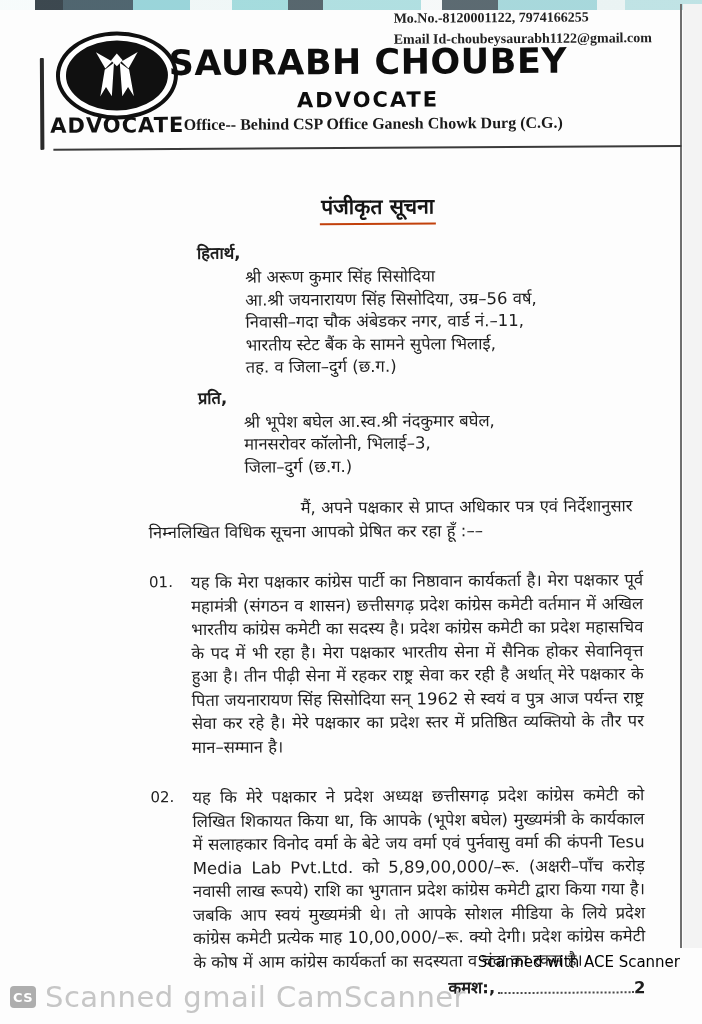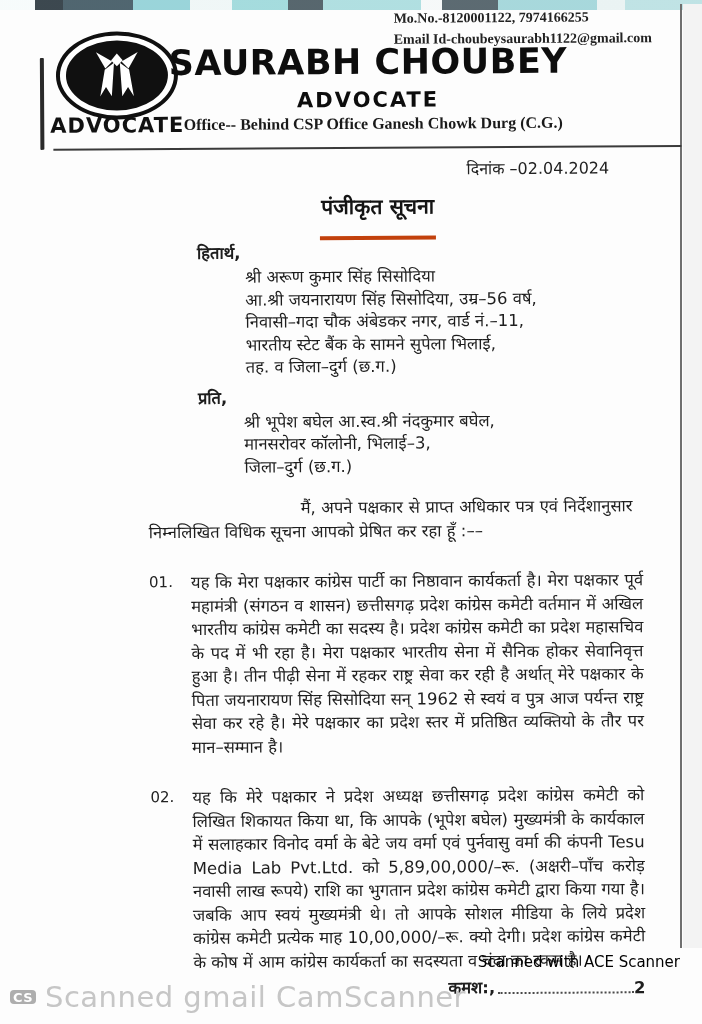--- a/index.html
+++ b/index.html
@@ -59,21 +59,21 @@
     font-family:"Liberation Serif","DejaVu Serif",serif;
     font-size:16px; font-weight:600; color:#1a1a1a;
   }
   .rule { position:absolute; left:55px; top:147px; width:628px; border-top:2px solid #3a3a3a; }
 
   .date { position:absolute; left:468px; top:158px; font-size:16px; color:#222; }
   .doc-title {
     position:absolute; left:54px; top:192px; width:650px; text-align:center;
     font-size:21px; font-weight:bold; color:#141414;
   }
-  .doc-title span { border-bottom:4px solid #c2410c; padding:0 2px 17px; }
+  .doc-title span { border-bottom:2px solid #c2410c; padding:0 2px 4px; }
 
   
   .content { position:absolute; left:148px; top:240px; width:494px; font-size:16.5px; color:#1e1e1e; }
   .blk-label { margin-left:50px; font-weight:600; }
   .addr { margin:3px 0 0 98px; line-height:22.5px; }
   .prati { margin-top:6px; }
   .recip { margin:3px 0 0 96px; line-height:22.5px; }
   .intro {
     margin-top:18px; width:484px; text-align:justify; text-indent:152px;
     line-height:23.5px;
@@ -86,21 +86,21 @@
 
   
   .ace {
     position:absolute; right:22px; top:953px; font-size:15px; color:#000000;
   }
   .cam {
     position:absolute; left:10px; top:980px; display:flex; align-items:center;
     color:#c6c6c6; font-size:29px; letter-spacing:.5px;
   }
   .cs-badge {
-    width:26px; height:14px; margin-right:9px; border-radius:4px;
+    width:26px; height:22px; margin-right:9px; border-radius:4px;
     background:#aeaeae; color:#fff; font-size:13px; font-weight:bold;
     display:flex; align-items:center; justify-content:center;
   }
 </style>
 </head>
 <body>
 
 <div class="page">
   <div class="top-strip"></div>
   <div class="edge-shade"></div>
@@ -127,21 +127,20 @@
     <div class="contact">
       <div>Mo.No.-8120001122, 7974166255</div>
       <div>Email Id-choubeysaurabh1122@gmail.com</div>
     </div>
 
     <div class="adv-name">SAURABH CHOUBEY</div>
     <div class="adv-title">ADVOCATE</div>
     <div class="office">Office-- Behind CSP Office Ganesh Chowk Durg (C.G.)</div>
     <div class="rule"></div>
 
-    <div class="date">दिनांक –02.04.2024</div>
     <div class="doc-title">
       <span>पंजीकृत सूचना</span>
     </div>
 
     <div class="content">
       <div class="blk-label">हितार्थ,</div>
       <div class="addr">
           <div>श्री अरूण कुमार सिंह सिसोदिया</div>
           <div>आ.श्री जयनारायण सिंह सिसोदिया, उम्र–56 वर्ष,</div>
           <div>निवासी–गदा चौक अंबेडकर नगर, वार्ड नं.–11,</div>

